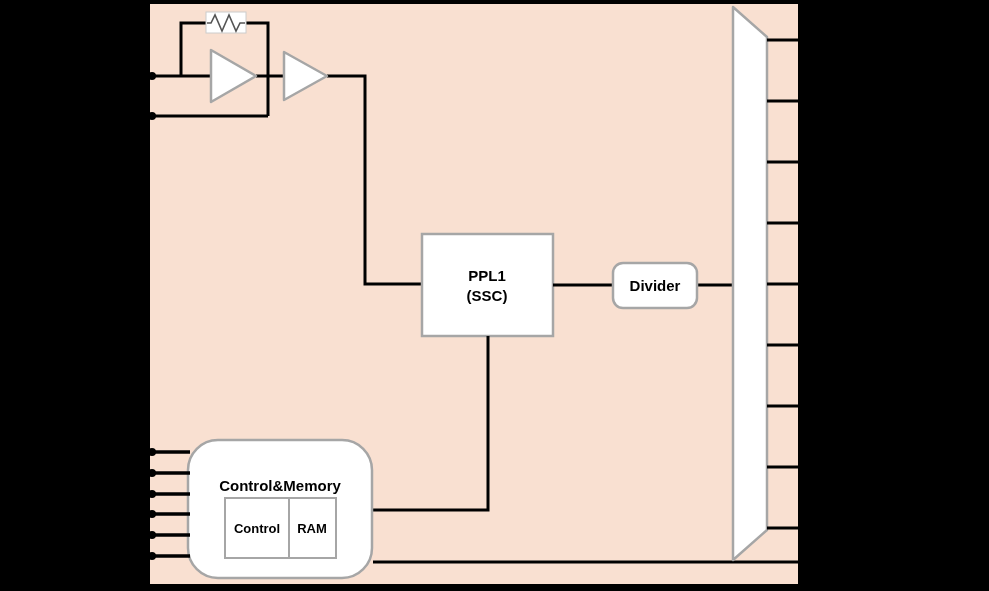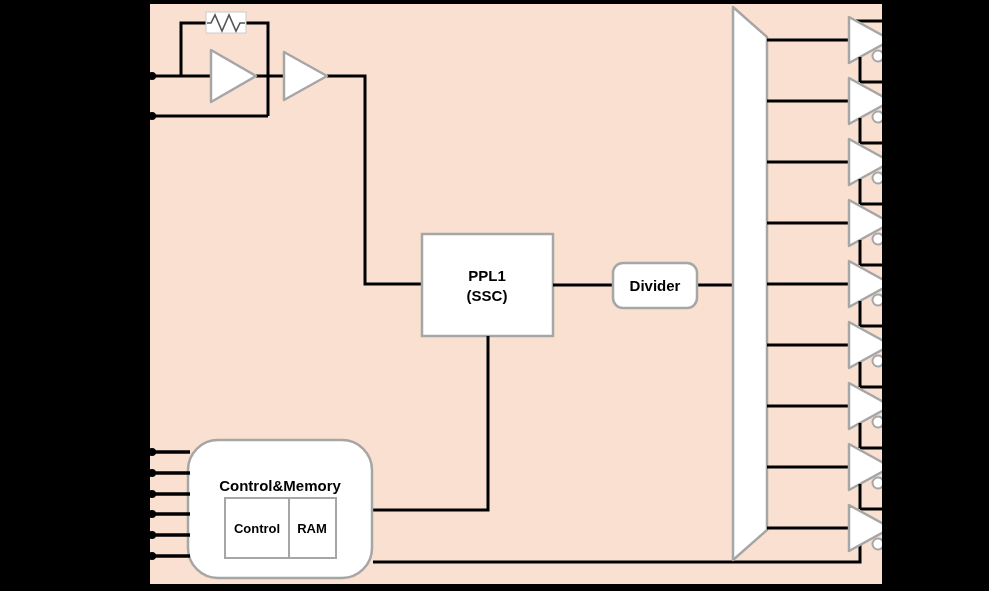--- a/index.html
+++ b/index.html
@@ -1,16 +1,16 @@
 <!DOCTYPE html>
 <html><head>
 <meta charset="utf-8">
 <style>
   html,body{margin:0;padding:0;background:#000;}
-  .stage{position:relative;width:882px;height:591px;background:#000;overflow:hidden;
+  .stage{position:relative;width:798px;height:591px;background:#000;overflow:hidden;
          font-family:"Liberation Sans",sans-serif;}
   svg{display:block;}
   text{font-family:"Liberation Sans",sans-serif;font-weight:bold;fill:#000;}
   .blk-label{font-size:15px;}
   .sub-label{font-size:13px;}
 </style>
 </head>
 <body>
 
 <div class="stage">

